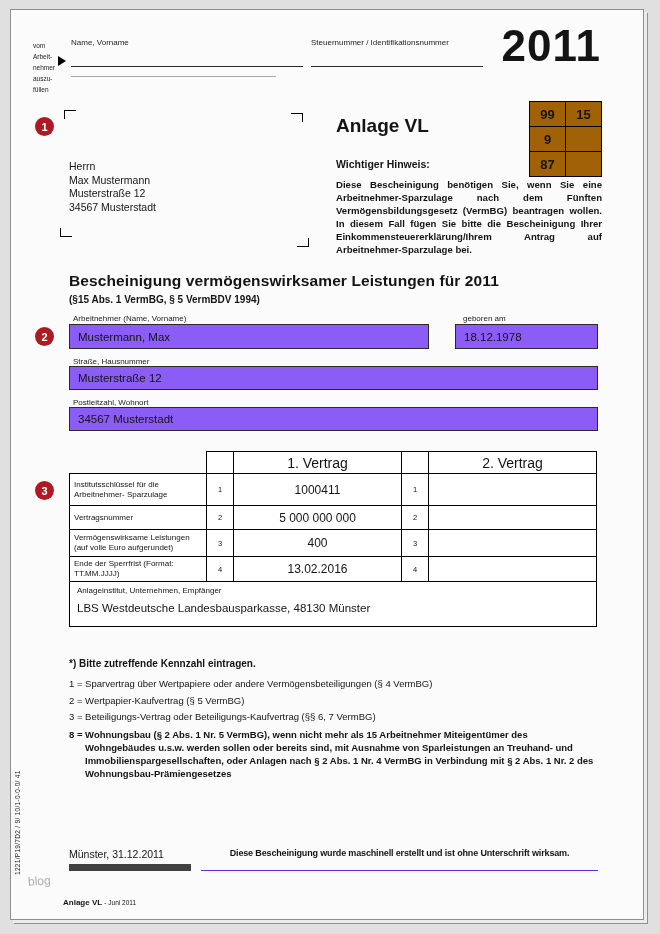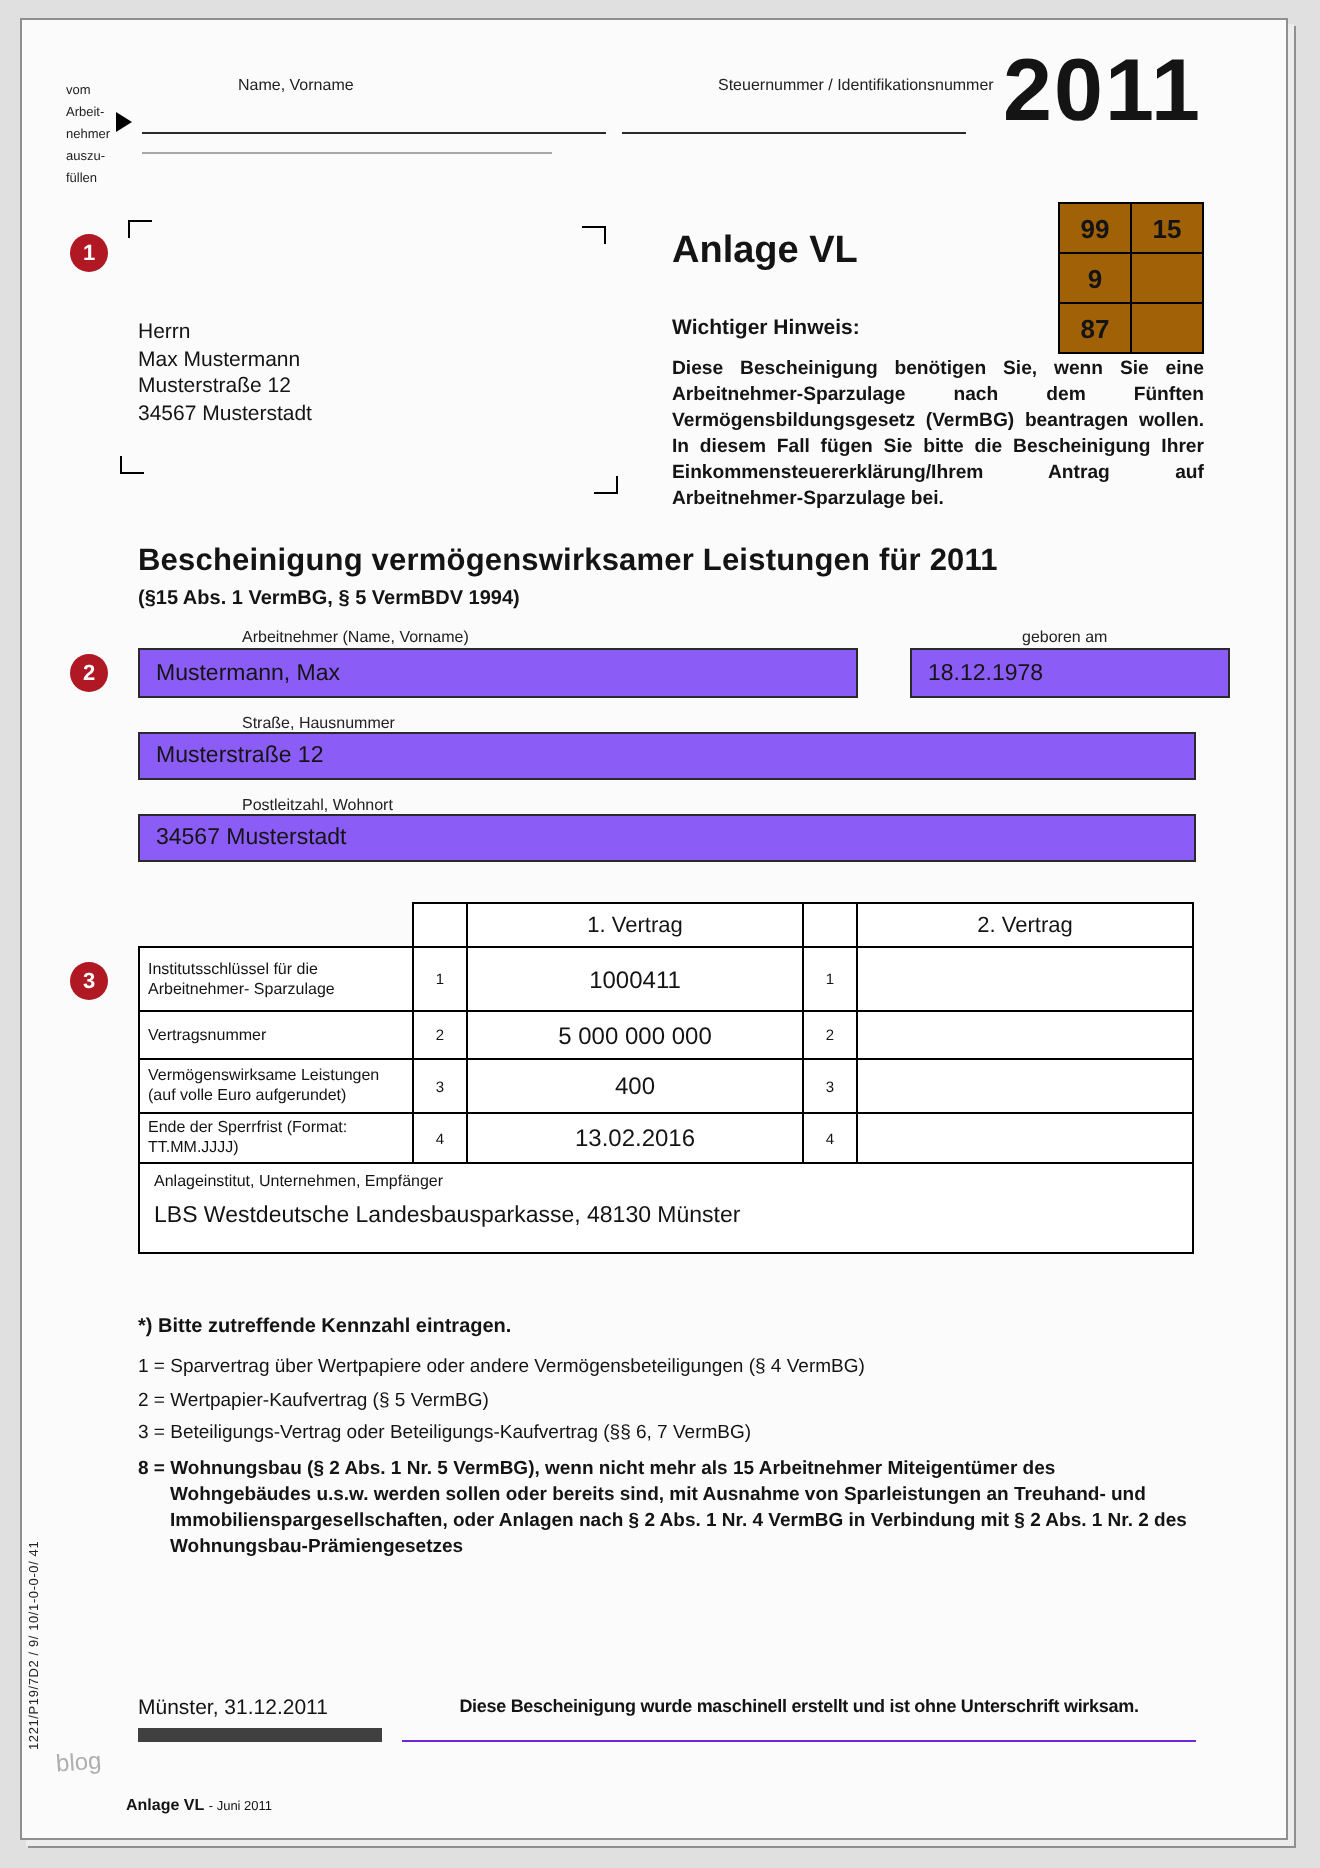--- a/index.html
+++ b/index.html
@@ -16,21 +16,21 @@
     background:#fbfbfb;
     border:1px solid #8f8f8f;
     box-shadow:3px 3px 0 #ececec, 4px 4px 0 #8f8f8f;
   }
   .abs { position:absolute; }
 
   
   .filler-note { left:22px; top:30px; font-size:6.5px; line-height:11px; color:#222; }
   .field-arrow { left:47px; top:46px; width:0; height:0;
     border-left:8px solid #000; border-top:5px solid transparent; border-bottom:5px solid transparent; }
-  .small-label { font-size:8px; color:#222;margin-left:48px; }
+  .small-label { font-size:8px; color:#222; }
   .h-line { height:1px; background:#2a2a2a; }
   .h-line.gray { background:#a8a8a8; }
   .year { left:470px; top:12px; width:120px; text-align:right;
     font-size:44px; font-weight:bold; line-height:48px; letter-spacing:1px; }
 
   
   .marker { position:absolute; width:19px; height:19px; border-radius:50%;
     background:#b01823; color:#fff; font-size:11px; font-weight:bold;
     display:flex; align-items:center; justify-content:center; }
 
@@ -57,21 +57,21 @@
   .sub-title { left:58px; top:284px; font-size:10px; font-weight:bold; }
 
   .field-box { position:absolute; border:1px solid #2a2a2a; background:#8b5cf6;
     font-size:11.5px; display:flex; align-items:center; padding-left:8px; }
 
   
   table.ct { position:absolute; left:58px; top:441px; width:527px;
     border-collapse:collapse; table-layout:fixed; }
   .ct td { border:1px solid #000; vertical-align:middle; background:#fff; }
   .ct td.nob { border:none; background:transparent; }
-  .ct tr.hdr td { height:22px; font-size:11px; text-align:center; }
+  .ct tr.hdr td { height:22px; font-size:14px; text-align:center; }
   .ct td.lbl { font-size:8px; line-height:10px; padding:2px 4px; }
   .ct td.num { font-size:7.5px; text-align:center; }
   .ct td.val { font-size:12px; text-align:center; }
   .ct td.inst { padding:4px 7px; vertical-align:top; }
   .inst-label { font-size:8px; }
   .inst-value { font-size:11.5px; margin-top:7px; }
 
   
   .footnotes { left:58px; top:648px; width:531px; }
   .fn-heading { font-size:10px; font-weight:bold; margin-bottom:9px; }
@@ -154,21 +154,21 @@
 
   <div class="abs notice-title">Wichtiger Hinweis:</div>
   <div class="abs notice-body">Diese Bescheinigung benötigen Sie, wenn Sie eine Arbeitnehmer-Sparzulage nach dem Fünften Vermögensbildungsgesetz (VermBG) beantragen wollen. In diesem Fall fügen Sie bitte die Bescheinigung Ihrer Einkommensteuererklärung/Ihrem Antrag auf Arbeitnehmer-Sparzulage bei.</div>
 
   <div class="abs main-title">Bescheinigung vermögenswirksamer Leistungen für 2011</div>
   <div class="abs sub-title">(§15 Abs. 1 VermBG, § 5 VermBDV 1994)</div>
 
   <div class="abs small-label" style="left:62px; top:304px;">Arbeitnehmer (Name, Vorname)</div>
   <div class="abs small-label" style="left:452px; top:304px;">geboren am</div>
   <div class="field-box" style="left:58px; top:314px; width:360px; height:25px;">Mustermann, Max</div>
-  <div class="field-box" style="left:444px; top:314px; width:160px; height:25px;">18.12.1978</div>
+  <div class="field-box" style="left:444px; top:314px; width:143px; height:25px;">18.12.1978</div>
 
   <div class="abs small-label" style="left:62px; top:347px;">Straße, Hausnummer</div>
   <div class="field-box" style="left:58px; top:356px; width:529px; height:24px;">Musterstraße 12</div>
 
   <div class="abs small-label" style="left:62px; top:388px;">Postleitzahl, Wohnort</div>
   <div class="field-box" style="left:58px; top:397px; width:529px; height:24px;">34567 Musterstadt</div>
 
   <table class="ct">
     <colgroup>
         <col style="width:137px">

